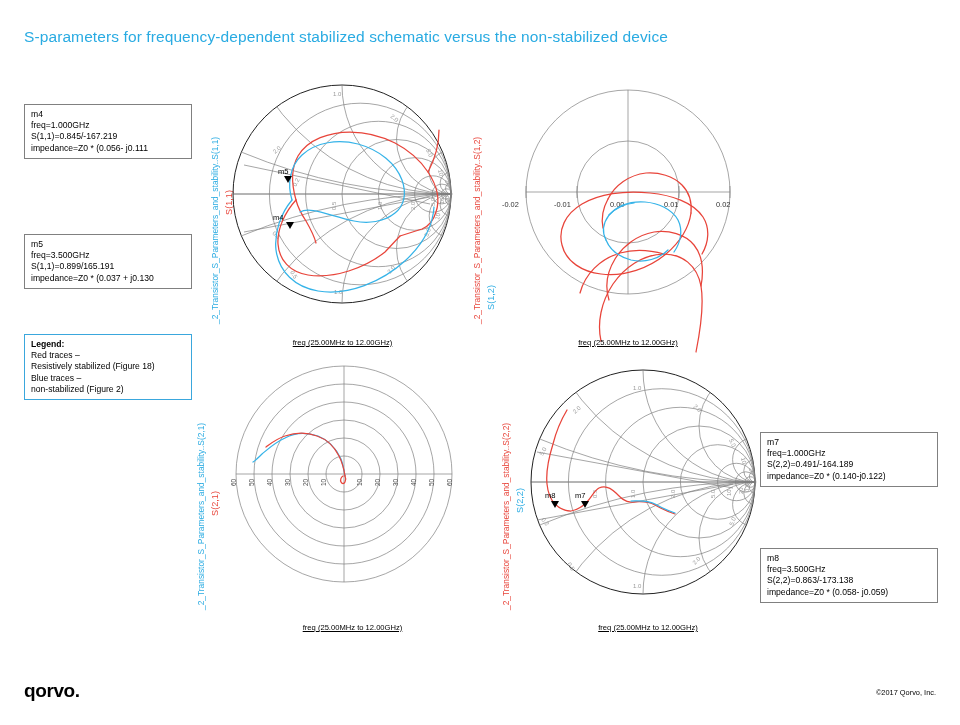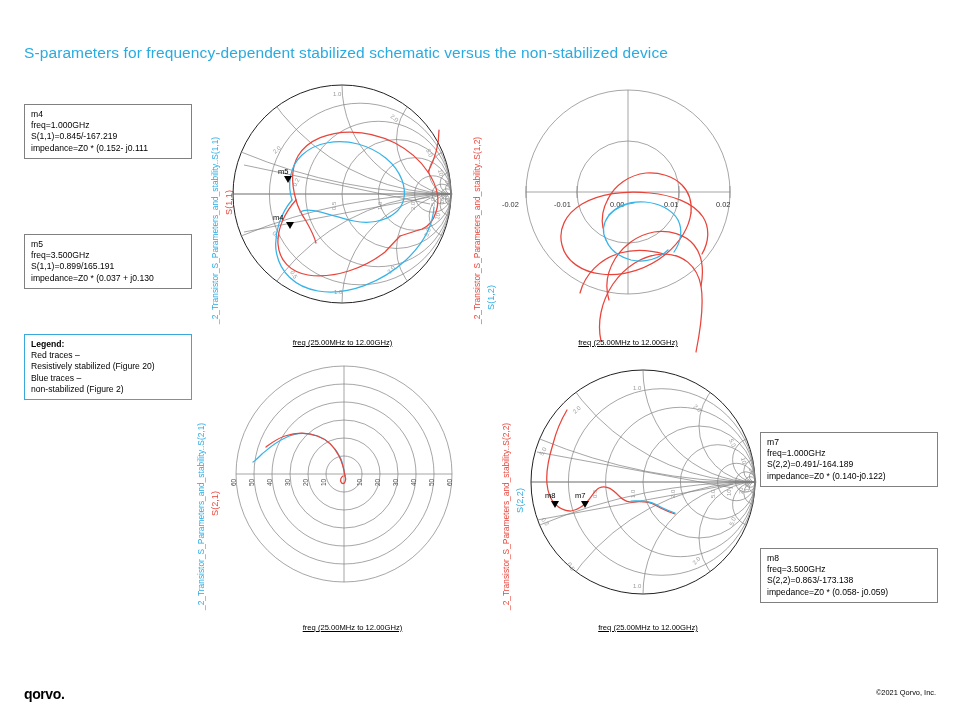--- a/index.html
+++ b/index.html
@@ -14,21 +14,20 @@
   }
 
   
   #slide-title {
     position:absolute;
     left:24px; top:28px;
     font-size:15.5px;
     color:#29abe2;
     letter-spacing:0.1px;
     white-space:nowrap;
-    margin-top:16px;
   }
 
   
   .callout {
     position:absolute;
     border:1px solid #808080;
     background:#ffffff;
     font-size:8.6px;
     line-height:11.2px;
     padding:4px 5px 4px 6px;
@@ -67,21 +66,21 @@
     color:#000;
     white-space:nowrap;
     text-align:center;
     text-decoration:underline;
   }
 
   
   #qorvo-logo {
     position:absolute;
     left:24px; bottom:23px;
-    font-size:14px;
+    font-size:19px;
     font-weight:bold;
     letter-spacing:-0.4px;
     color:#000;
   }
   #copyright {
     position:absolute;
     right:24px; bottom:28px;
     font-size:7.4px;
     color:#000;
   }
@@ -99,34 +98,34 @@
 </style>
 </head>
 <body>
 
 <div id="slide-title">S-parameters for frequency-dependent stabilized schematic versus the non-stabilized device</div>
 
 <div class="callout" id="callout-m4">
   <span class="ln">m4</span>
   <span class="ln">freq=1.000GHz</span>
   <span class="ln">S(1,1)=0.845/-167.219</span>
-  <span class="ln">impedance=Z0 * (0.152- j0.111</span>
+  <span class="ln">impedance=Z0 * (0.056- j0.111</span>
 </div>
 
 <div class="callout" id="callout-m5">
   <span class="ln">m5</span>
   <span class="ln">freq=3.500GHz</span>
   <span class="ln">S(1,1)=0.899/165.191</span>
   <span class="ln">impedance=Z0 * (0.037 + j0.130</span>
 </div>
 
 <div class="callout blue-border" id="legend-box">
   <span class="ln bold">Legend:</span>
   <span class="ln">Red traces –</span>
-  <span class="ln">Resistively stabilized (Figure 20)</span>
+  <span class="ln">Resistively stabilized (Figure 18)</span>
   <span class="ln">Blue traces –</span>
   <span class="ln">non-stabilized (Figure 2)</span>
 </div>
 
 <div class="callout" id="callout-m7">
   <span class="ln">m7</span>
   <span class="ln">freq=1.000GHz</span>
   <span class="ln">S(2,2)=0.491/-164.189</span>
   <span class="ln">impedance=Z0 * (0.140-j0.122)</span>
 </div>
@@ -404,13 +403,13 @@
     <polygon points="28,141 36,141 32,148" fill="#000"></polygon>
     <text class="mklbl" x="22" y="138">m8</text>
     <polygon points="58,141 66,141 62,148" fill="#000"></polygon>
     <text class="mklbl" x="52" y="138">m7</text>
   </svg>
 
   <div class="xcaption" style="left:28px; top:265px; width:250px;">freq (25.00MHz to 12.00GHz)</div>
 </div>
 
 <div id="qorvo-logo">qorvo.</div>
-<div id="copyright">©2021 Qorvo, Inc.</div>
+<div id="copyright">©2017 Qorvo, Inc.</div>
 
 </body></html>

